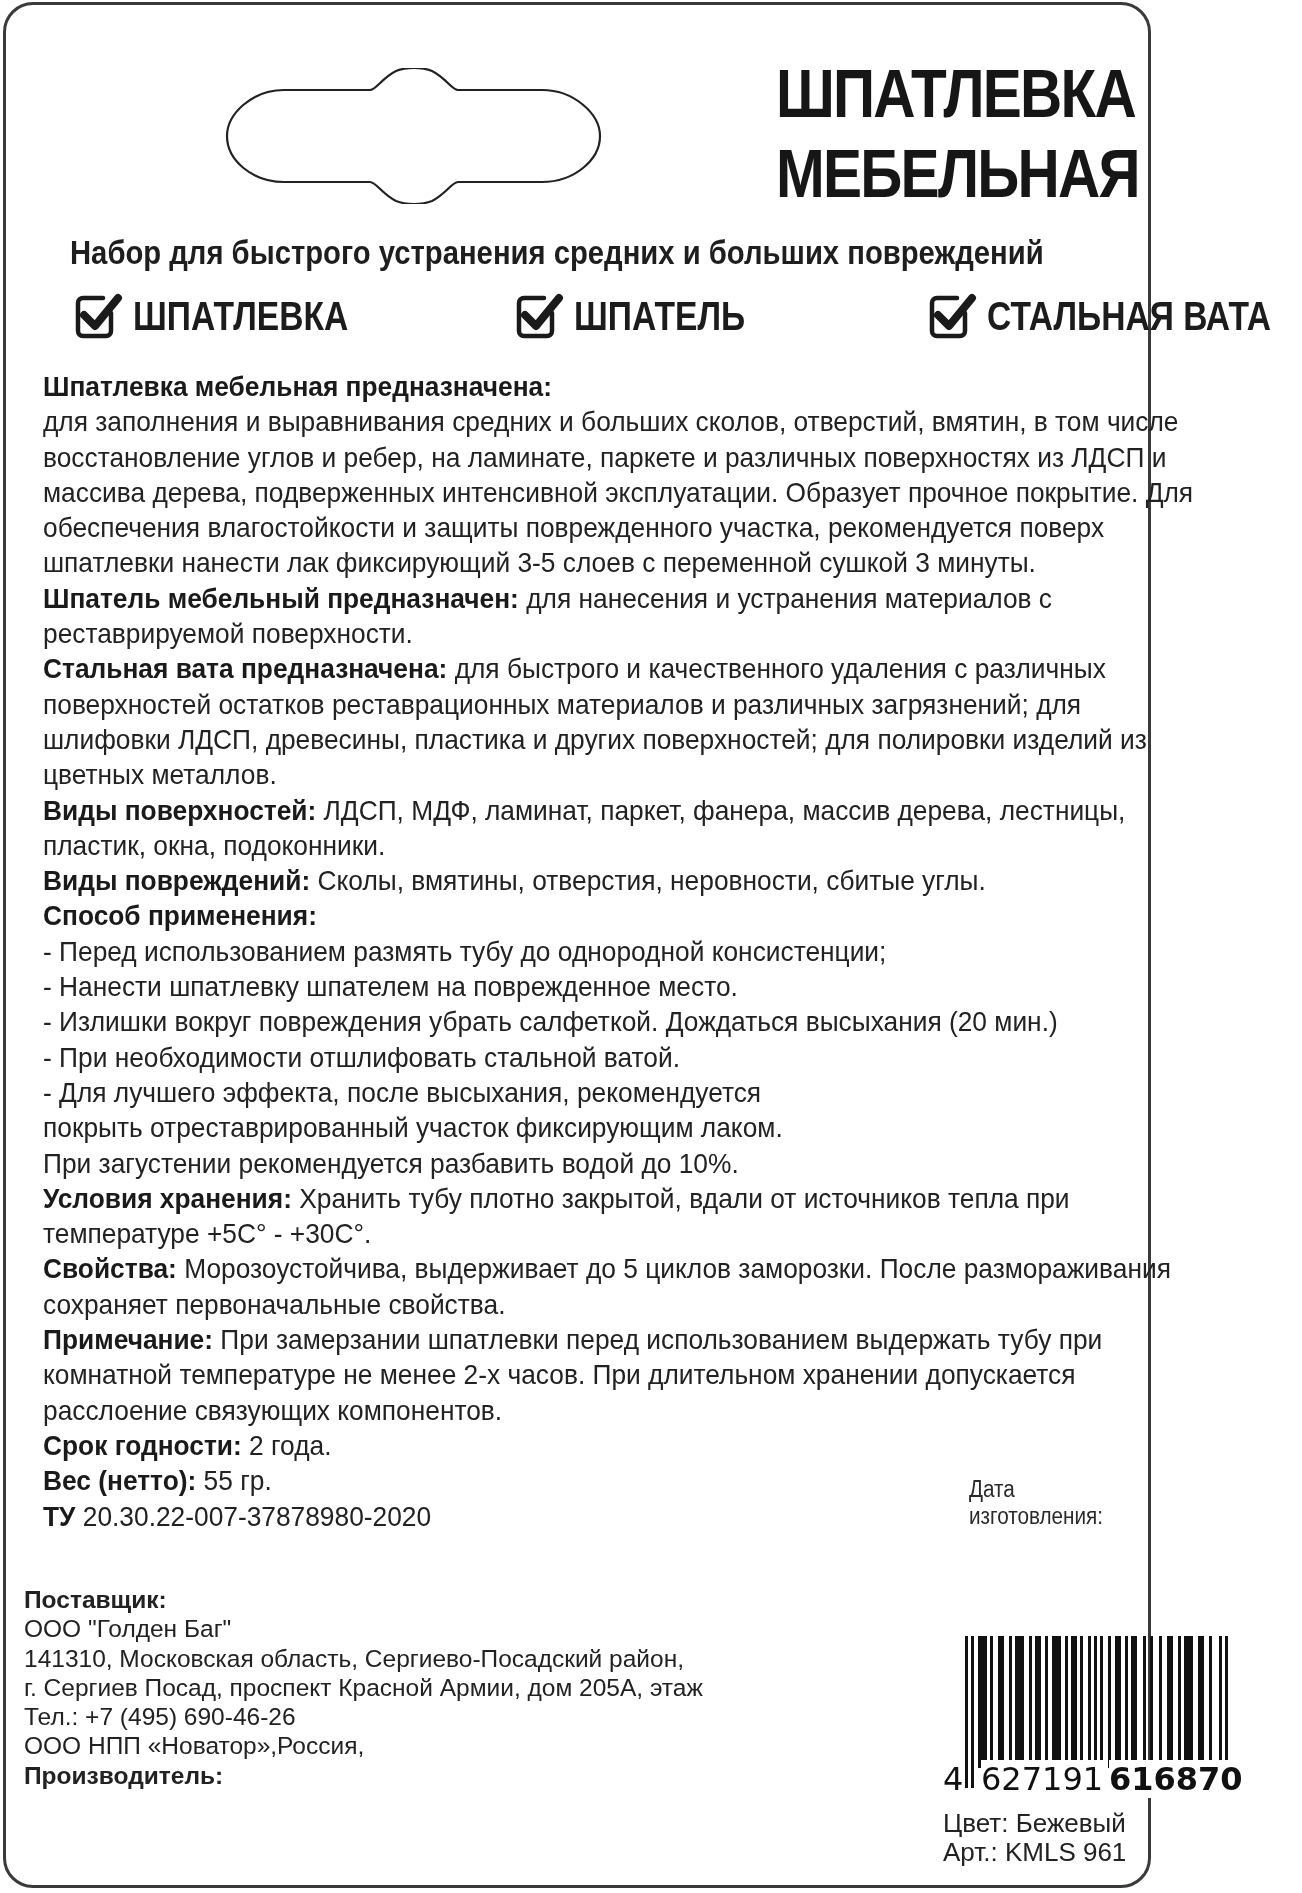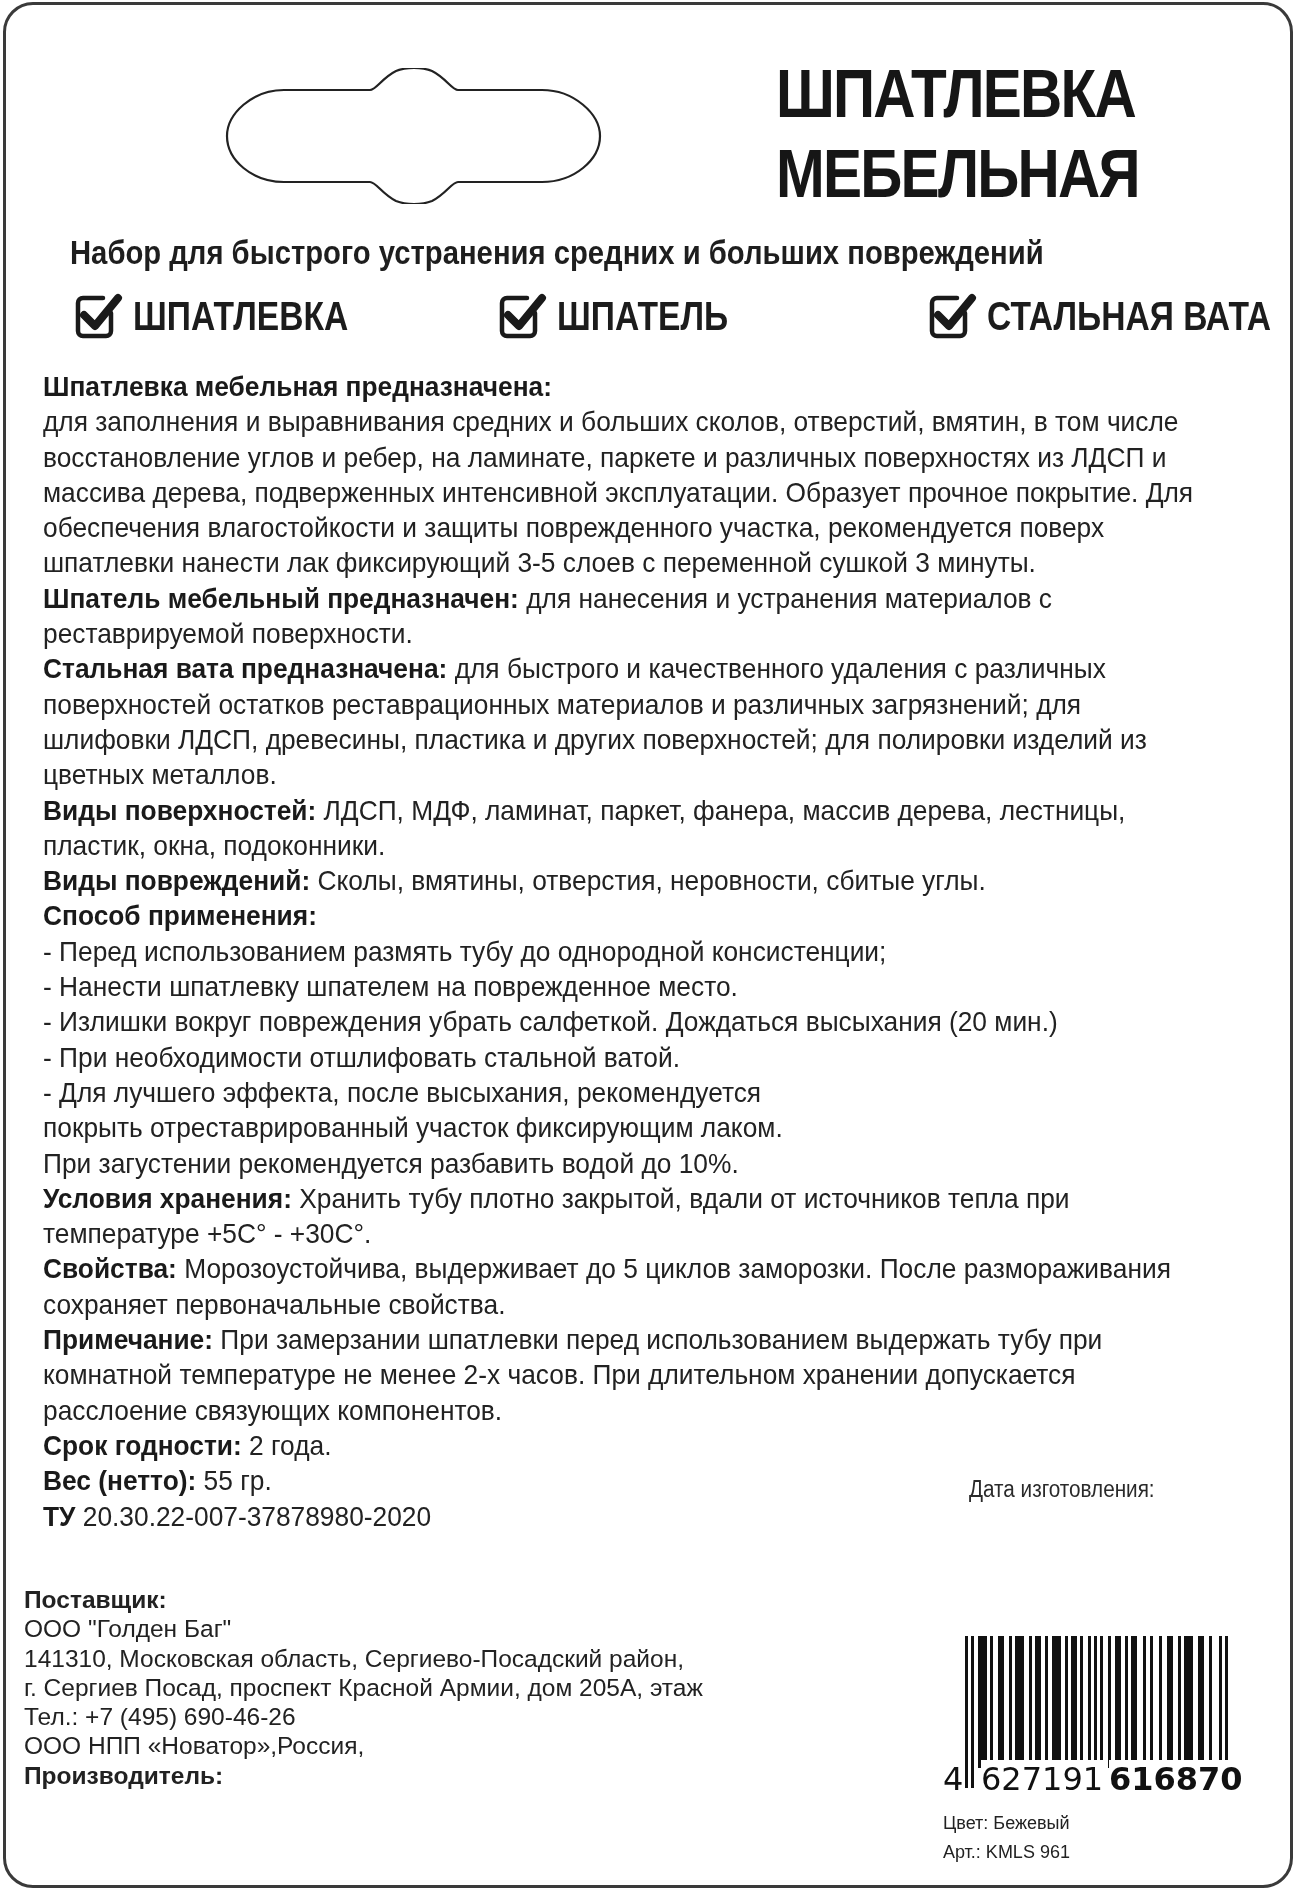--- a/index.html
+++ b/index.html
@@ -1,18 +1,18 @@
 <!DOCTYPE html>
 <html><head>
 <meta charset="utf-8">
 <style>
   html, body { margin: 0; padding: 0; background: #ffffff; }
   body { width: 1302px; height: 1893px; position: relative; overflow: hidden;
          font-family: "Liberation Sans", "DejaVu Sans", sans-serif; color: #1a1a1a; }
-  .card { position: absolute; left: 3px; top: 2px; width: 1290px; height: 1886px;
+  .card { position: absolute; left: 3px; top: 2px; width: 1148px; height: 1886px;
           border: 3px solid #3a3a3a; border-radius: 30px; box-sizing: border-box; background: #fff; }
   .hang-hole { position: absolute; left: 218px; top: 63px; width: 380px; height: 136px; }
   .title { position: absolute; left: 770px; top: 48px; font-weight: bold; font-size: 68px;
            line-height: 80px; letter-spacing: -2px; transform: scaleX(0.86); transform-origin: left top; color: #161616; }
   .subtitle { position: absolute; left: 64px; top: 228px; font-weight: bold; font-size: 34px;
               transform: scaleX(0.86); transform-origin: left top; white-space: nowrap; color: #1e1e1e; }
   .checks { position: absolute; top: 286px; left: 0; width: 100%; height: 56px; }
   .check-item { position: absolute; display: flex; align-items: center; white-space: nowrap; }
   .check-item svg { width: 50px; height: 50px; margin-right: 10px; }
   .check-label { font-weight: bold; font-size: 40px; transform: scaleX(0.84); transform-origin: left center; color: #1c1c1c; }
@@ -20,21 +20,21 @@
                transform: scaleX(0.94); transform-origin: left top; color: #222; }
   .body-text p { margin: 0; }
   .body-text b { font-weight: bold; color: #1a1a1a; }
   .date-label { position: absolute; left: 963px; top: 1471px; font-size: 23px; color: #2a2a2a; transform: scaleX(0.9); transform-origin: left top; }
   .supplier { position: absolute; left: 18px; top: 1580px; font-size: 24.5px; line-height: 29.3px; color: #222; width: 800px; }
   .supplier p { margin: 0; }
   .supplier b { font-weight: bold; }
   .barcode-wrap { position: absolute; left: 933px; top: 1629px; width: 300px; height: 165px; }
   .barcode-bars { position: absolute; left: 26px; top: 2px; height: 152px; width: 270px; }
   .barcode-num { position: absolute; top: 126px; font-size: 32px; font-family: "DejaVu Sans", sans-serif; background: #fff; color: #111; line-height: 38px; }
-  .meta { position: absolute; left: 937px; top: 1804px; font-size: 18px; line-height: 29px; color: #222; }
+  .meta { position: absolute; left: 937px; top: 1804px; font-size: 26px; line-height: 29px; color: #222; }
   .meta p { margin: 0; }
 </style>
 </head>
 <body>
 
 <div class="card">
 
   <svg class="hang-hole" viewBox="0 0 380 136">
     <path d="M 60 22 L 146 22 C 152 22, 158 10, 172 3 C 182 -1, 198 -1, 208 3 C 222 10, 228 22, 234 22 L 318 22
              C 350 22, 376 46, 376 68 C 376 92, 350 114, 318 114 L 234 114 C 228 114, 222 126, 208 133
@@ -50,21 +50,21 @@
   <div class="subtitle">Набор для быстрого устранения средних и больших повреждений</div>
 
   <div class="checks">
     <div class="check-item" style="left:67px;">
       <svg viewBox="0 0 50 50">
         <path d="M38 22 V40 a5 5 0 0 1 -5 5 H10 a5 5 0 0 1 -5 -5 V12 a5 5 0 0 1 5 -5 H30" fill="none" stroke="#1a1a1a" stroke-width="4.5" stroke-linecap="round"></path>
         <path d="M11 24 L22 35 L45 7" fill="none" stroke="#1a1a1a" stroke-width="8" stroke-linecap="round" stroke-linejoin="round"></path>
       </svg>
       <span class="check-label">ШПАТЛЕВКА</span>
     </div>
-    <div class="check-item" style="left:491px;">
+    <div class="check-item" style="left:508px;">
       <svg viewBox="0 0 50 50">
         <path d="M38 22 V40 a5 5 0 0 1 -5 5 H10 a5 5 0 0 1 -5 -5 V12 a5 5 0 0 1 5 -5 H30" fill="none" stroke="#1a1a1a" stroke-width="4.5" stroke-linecap="round"></path>
         <path d="M11 24 L22 35 L45 7" fill="none" stroke="#1a1a1a" stroke-width="8" stroke-linecap="round" stroke-linejoin="round"></path>
       </svg>
       <span class="check-label">ШПАТЕЛЬ</span>
     </div>
     <div class="check-item" style="left:921px;">
       <svg viewBox="0 0 50 50">
         <path d="M38 22 V40 a5 5 0 0 1 -5 5 H10 a5 5 0 0 1 -5 -5 V12 a5 5 0 0 1 5 -5 H30" fill="none" stroke="#1a1a1a" stroke-width="4.5" stroke-linecap="round"></path>
         <path d="M11 24 L22 35 L45 7" fill="none" stroke="#1a1a1a" stroke-width="8" stroke-linecap="round" stroke-linejoin="round"></path>

